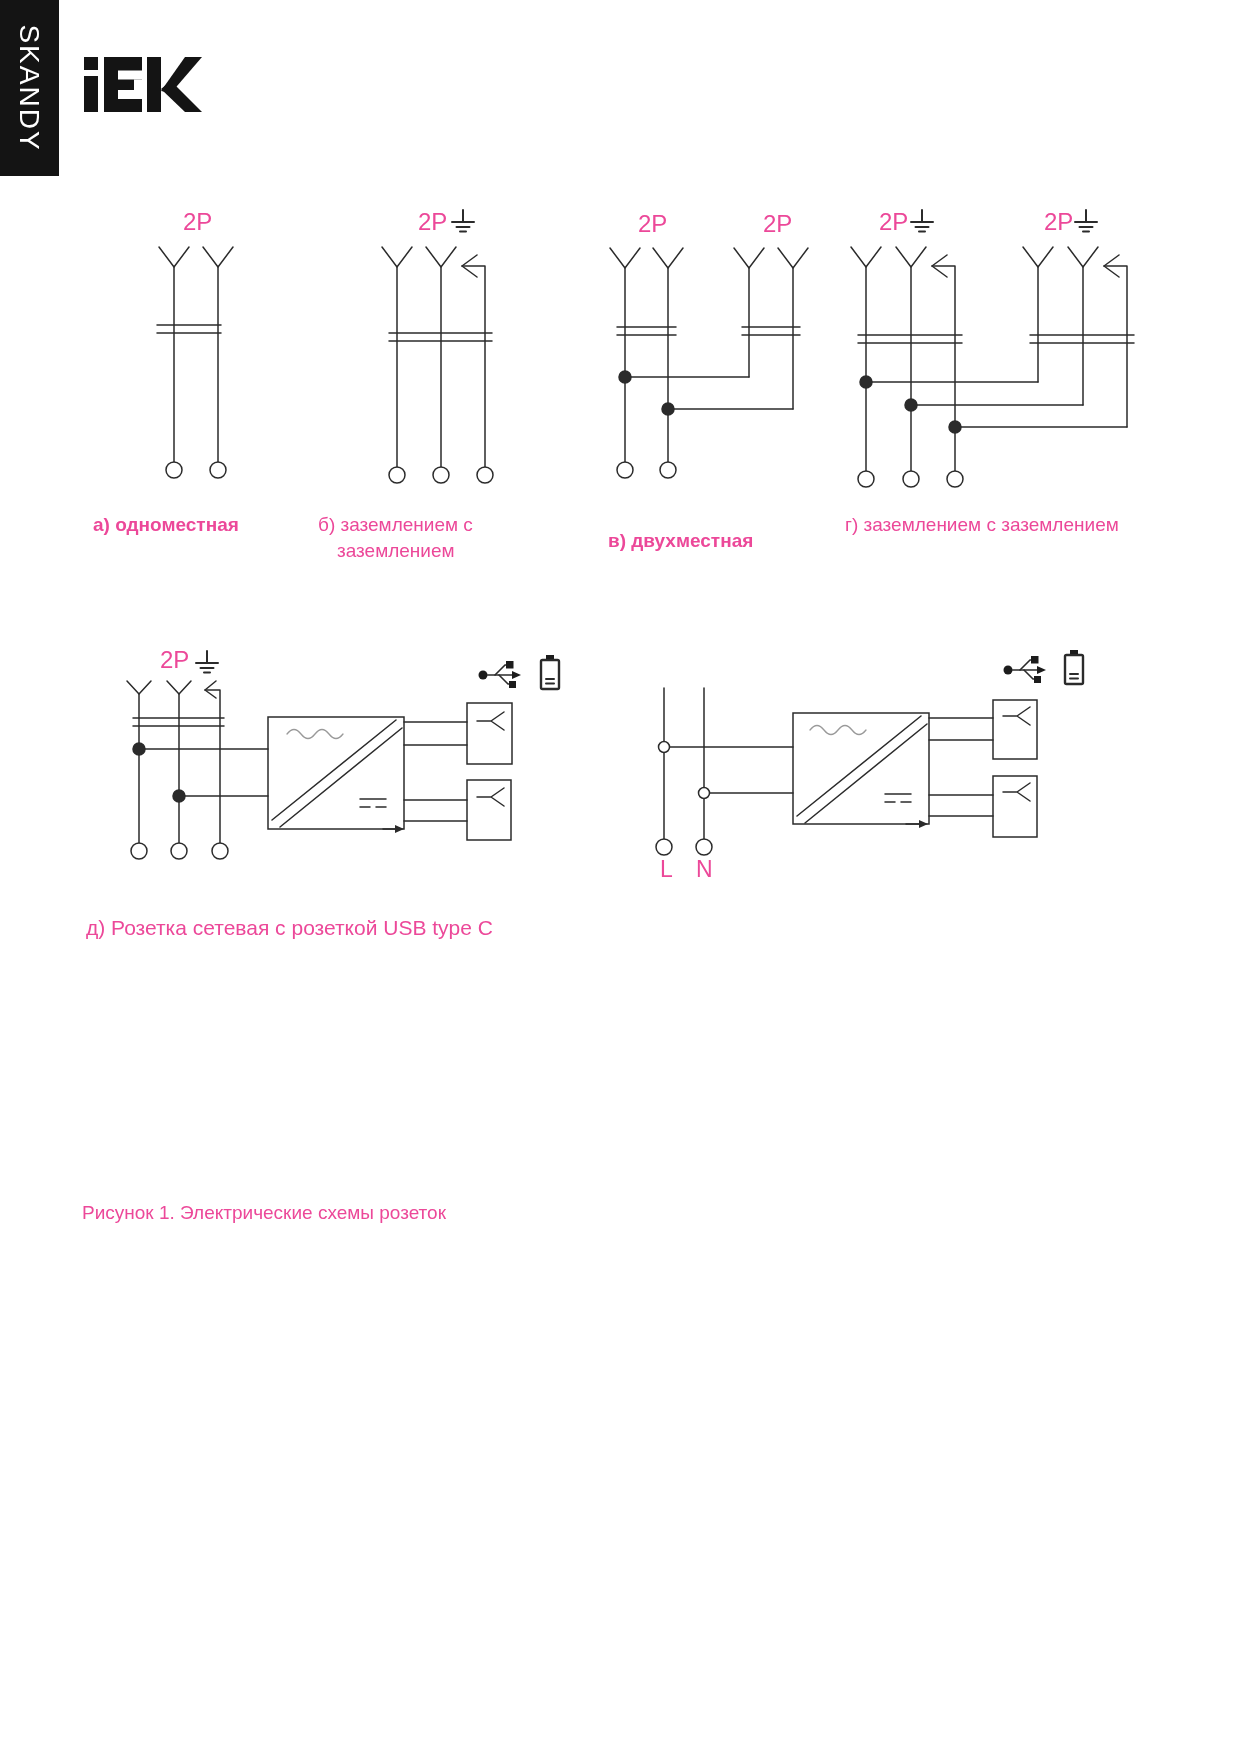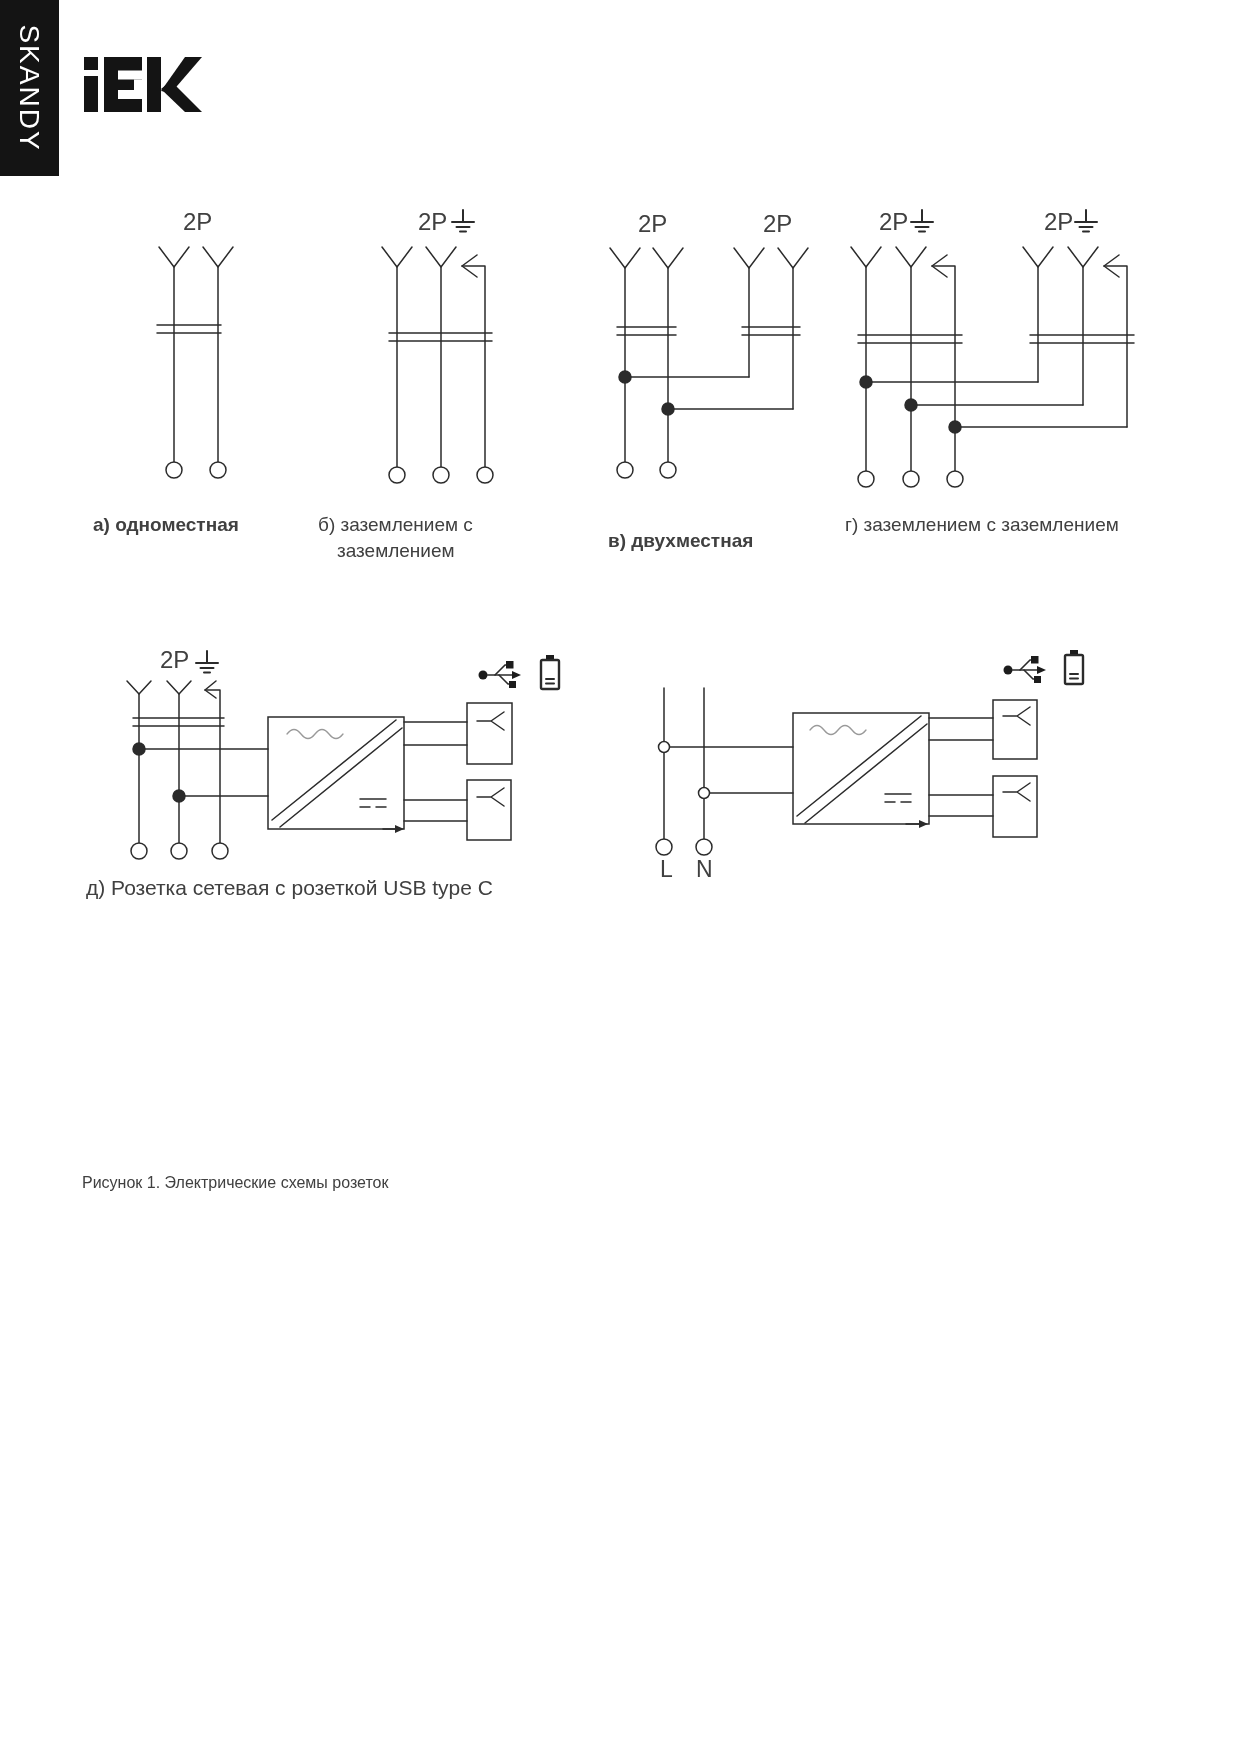--- a/index.html
+++ b/index.html
@@ -15,25 +15,25 @@
     position:absolute;left:0;top:0;width:59px;height:176px;
     background:#141414;
   }
   .sidebar-text{
     position:absolute;left:29px;top:88px;
     transform:translate(-50%,-50%) rotate(90deg);
     color:#ffffff;font-size:28px;letter-spacing:2px;font-weight:400;
     white-space:nowrap;
   }
   .lineart{position:absolute;left:0;top:0;}
-  .txt{position:absolute;color:#404040;white-space:nowrap;}
+  .txt{position:absolute;color:#ec4899;white-space:nowrap;}
   .pole{font-size:24px;}
   .cap1{font-size:19px;}
   .cap2{font-size:21px;}
-  .figcap{font-size:16px;}
+  .figcap{font-size:19px;margin-top:28px;}
   .lnlabel{font-size:23px;}
 </style>
 </head>
 <body>
 
 <div class="page">
 
   <div class="sidebar">
     <span class="sidebar-text">SKANDY</span>
   </div>
@@ -212,17 +212,17 @@
 
   <span class="txt lnlabel" style="left:660px;top:856px;">L</span>
   <span class="txt lnlabel" style="left:696px;top:856px;">N</span>
 
   <span class="txt cap1" style="left:93px;top:514px;font-weight:bold;">а) одноместная</span>
   <span class="txt cap1" style="left:318px;top:514px;">б) заземлением с</span>
   <span class="txt cap1" style="left:337px;top:540px;text-align:center;">заземлением</span>
   <span class="txt cap1" style="left:608px;top:530px;font-weight:bold;">в) двухместная</span>
   <span class="txt cap1" style="left:845px;top:514px;">г) заземлением с заземлением</span>
 
-  <span class="txt cap2" style="left:86px;top:876px;">д) Розетка сетевая с розеткой USB type C</span>
+  <span class="txt cap2" style="left:86px;top:916px;">д) Розетка сетевая с розеткой USB type C</span>
 
   <span class="txt figcap" style="left:82px;top:1174px;">Рисунок 1. Электрические схемы розеток</span>
 
 </div>
 
 </body></html>

